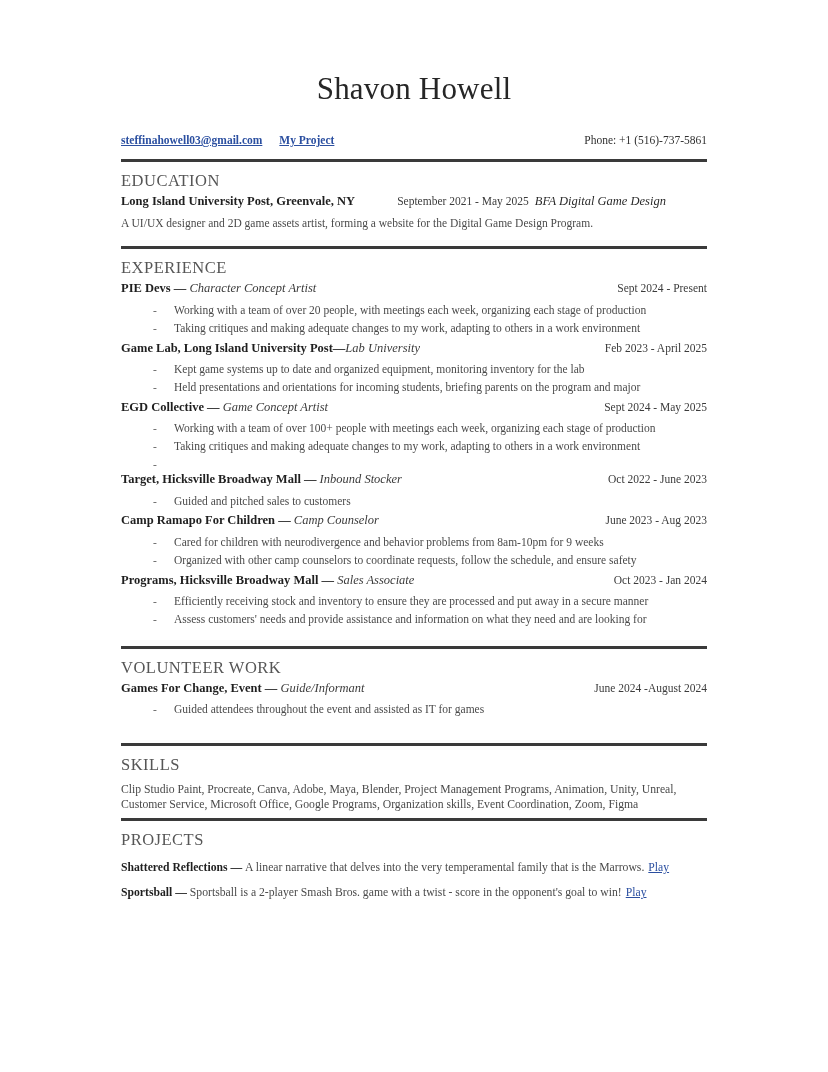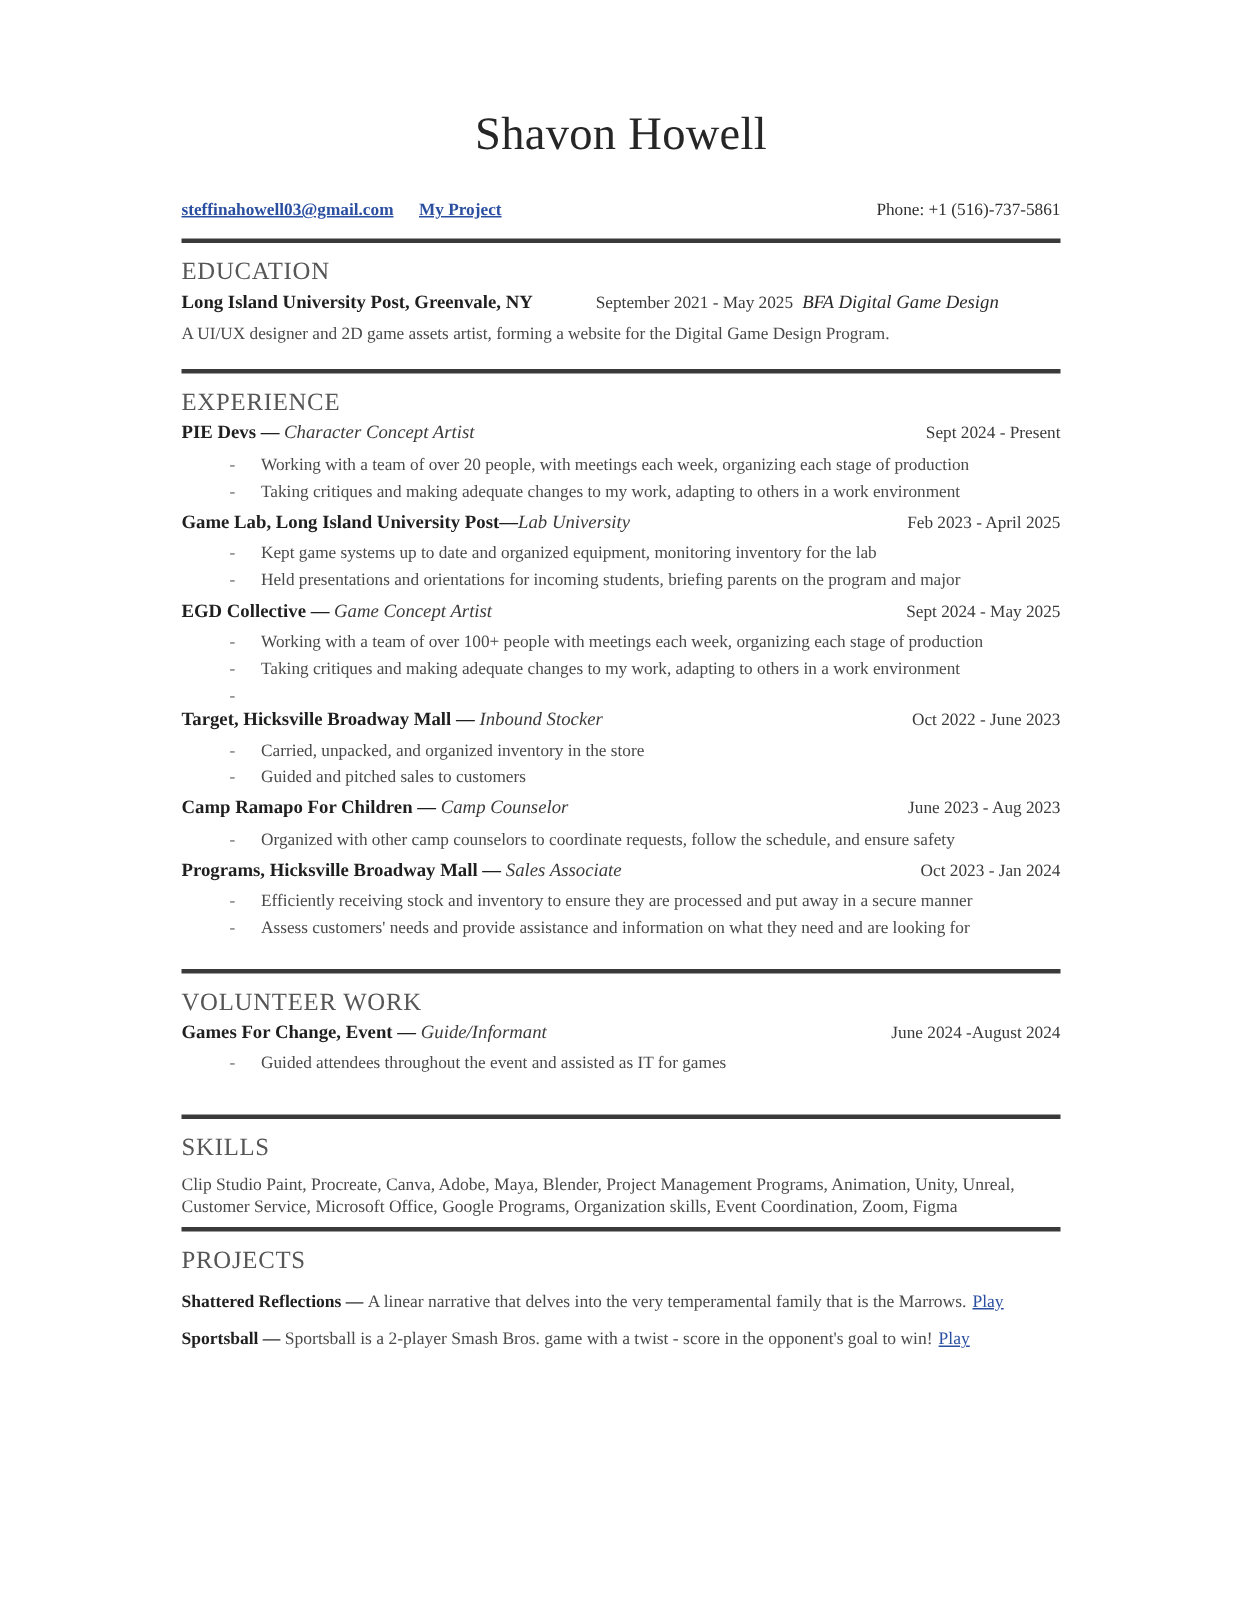--- a/index.html
+++ b/index.html
@@ -240,31 +240,31 @@
           <li style="height: 13px;"></li>
         </ul>
       </div>
       <div class="entry">
         <div class="entry-head">
           <span class="org">Target, Hicksville Broadway Mall — </span>
           <span class="role">Inbound Stocker</span>
           <span class="dates">Oct 2022 - June 2023</span>
         </div>
         <ul class="bullets">
-          <li>Carried, unpacked, and organized inventory in the store</li>
           <li>Guided and pitched sales to customers</li>
         </ul>
       </div>
       <div class="entry">
         <div class="entry-head">
           <span class="org">Camp Ramapo For Children — </span>
           <span class="role">Camp Counselor</span>
           <span class="dates">June 2023 - Aug 2023</span>
         </div>
         <ul class="bullets">
+          <li>Cared for children with neurodivergence and behavior problems from 8am-10pm for 9 weeks</li>
           <li>Organized with other camp counselors to coordinate requests, follow the schedule, and ensure safety</li>
         </ul>
       </div>
       <div class="entry">
         <div class="entry-head">
           <span class="org">Programs, Hicksville Broadway Mall — </span>
           <span class="role">Sales Associate</span>
           <span class="dates">Oct 2023 - Jan 2024</span>
         </div>
         <ul class="bullets">

